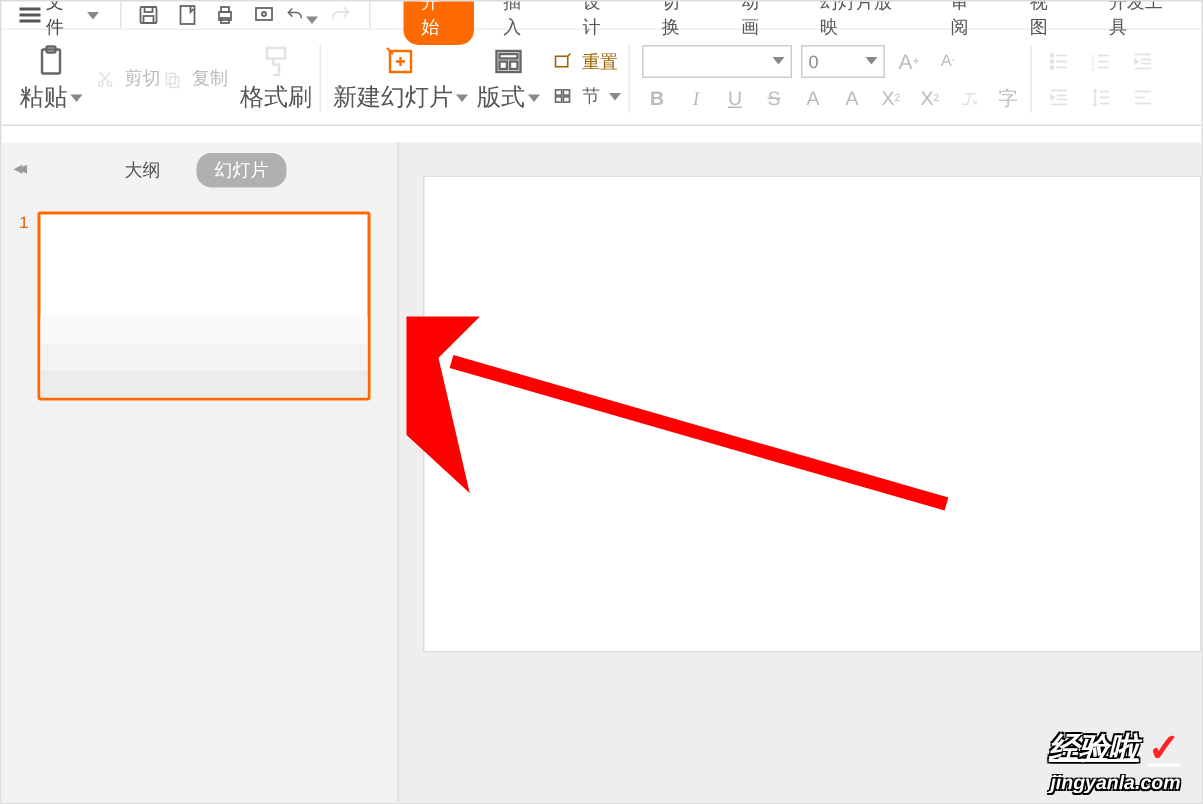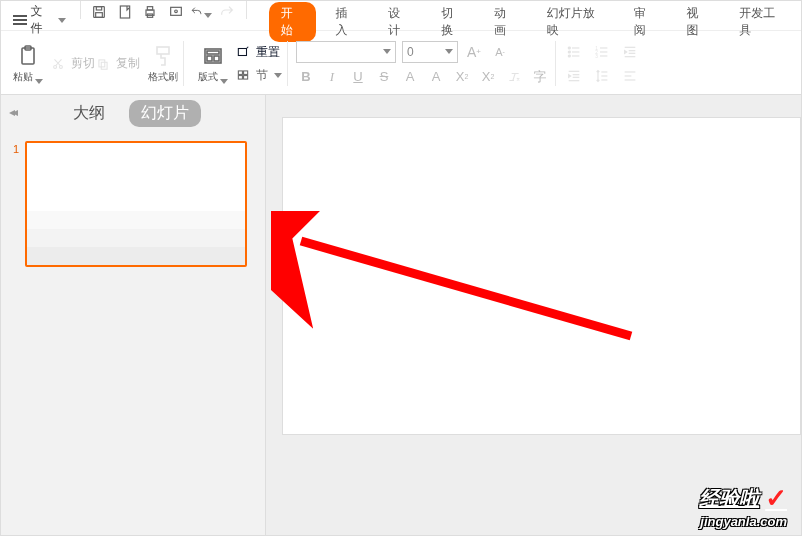--- a/index.html
+++ b/index.html
@@ -9,23 +9,23 @@
       color: #444;
       background: #fff;
       width: 802px;
       height: 536px;
       overflow: hidden;
       position: relative;
       border: 1px solid #ddd;
     }
     
     .topbar {
-      height: 30px;
+      height: 19px;
       display: flex;
-      align-items: flex-start;
+      align-items: center;
       padding: 0 6px;
       gap: 4px;
       border-bottom: 1px solid #eee;
     }
     .file-btn {
       display: flex; align-items: center; gap: 4px;
       padding: 2px 6px; cursor: pointer;
     }
     .hamburger { width: 14px; height: 10px; display: flex; flex-direction: column; justify-content: space-between; }
     .hamburger span { height: 2px; background: #555; width: 100%; }
@@ -45,21 +45,21 @@
       align-items: stretch;
       border-bottom: 1px solid #ddd;
       padding: 4px 6px 2px 6px;
       gap: 2px;
     }
     .group { display: flex; align-items: center; padding: 0 6px; position: relative; }
     .group:not(:last-child)::after {
       content: ""; position: absolute; right: 0; top: 6px; bottom: 6px; width: 1px; background: #e8e8e8;
     }
     .vstack { display: flex; flex-direction: column; align-items: center; justify-content: center; gap: 2px; cursor: pointer; }
-    .vstack .lbl { font-size: 10px; color: #555; display: flex; align-items: flex-end; gap: 2px; }
+    .vstack .lbl { font-size: 16px; color: #555; display: flex; align-items: center; gap: 2px; }
     .big svg { width: 24px; height: 24px; }
     .mini-row { display: flex; align-items: center; gap: 6px; color: #999; }
     .mini-row svg { width: 14px; height: 14px; }
     .disabled { color: #bbb !important; }
     .disabled svg { opacity: 0.4; }
     .select-box {
       height: 22px; border: 1px solid #ccc; background: #fff; display: flex; align-items: center; justify-content: space-between;
       padding: 0 4px; color: #888; cursor: pointer;
     }
     .select-box.font { width: 100px; }
@@ -69,21 +69,21 @@
     .fmt-btn { width: 20px; height: 20px; display: flex; align-items: center; justify-content: center; color: #bbb; cursor: pointer; font-size: 13px; }
     .para-row { display: flex; align-items: center; gap: 8px; }
     .para-row svg { width: 16px; height:16px; }
     
     .workspace { position: absolute; top: 94px; left: 0; right: 0; bottom: 0; display: flex; }
     .sidepanel { width: 265px; background: #f2f2f2; border-right: 1px solid #ddd; display: flex; flex-direction: column; }
     .panel-tabs { height: 36px; display: flex; align-items: center; justify-content: center; gap: 16px; position: relative; }
     .panel-tabs .collapse {
       position: absolute; left: 8px; top: 10px; color: #999; font-size: 12px; letter-spacing: -3px; cursor: pointer;
     }
-    .ptab { font-size: 16px; color: #555; cursor: pointer; padding: 2px 8px;}
+    .ptab { font-size: 12px; color: #555; cursor: pointer; padding: 2px 8px;}
     .ptab.active { background: #b0b0b0; color: #fff; border-radius: 10px; padding: 3px 12px;}
     .thumb-area { flex: 1; padding: 10px 8px; }
     .slide-thumb-row { display: flex; align-items: flex-start; gap: 6px; }
     .slide-num { font-size: 11px; color: #e65c00; width: 10px; text-align: right; margin-top: 2px;}
     .slide-thumb {
       width: 222px; height: 126px; border: 2px solid #ff6a00; background: #fff; border-radius: 2px;
       display:flex; flex-direction:column; justify-content:flex-end;
     }
     .slide-thumb .grad1 { height: 18px; background:#f9f9f9;}
     .slide-thumb .grad2 { height: 18px; background:#f3f3f3;}
@@ -207,34 +207,44 @@
           <path d="M10 10v4h4v7h-4"></path>
         </svg>
       <div class="lbl">
           <span>格式刷</span>
         </div>
     </div>
   </div>
 
 
   <div class="group">
+    <div class="vstack big">
+      <svg viewBox="0 0 24 24" fill="none" stroke="#ff6a00" stroke-width="1.6">
+          <rect x="5" y="5" width="14" height="14"></rect>
+          <path d="M3 3l4 4M12 9v6M9 12h6"></path>
+        </svg>
+      <div class="lbl">
+          <span>新建幻灯片</span>
+          <div class="caret-down"></div>
+        </div>
+    </div>
     <div class="vstack big" style="margin-left:6px">
       <svg viewBox="0 0 24 24" fill="none" stroke="#666" stroke-width="1.6">
           <rect x="4" y="5" width="16" height="14"></rect>
           <rect x="6" y="7" width="12" height="3"></rect>
           <rect x="6" y="12" width="5" height="5"></rect>
           <rect x="13" y="12" width="5" height="5"></rect>
         </svg>
       <div class="lbl">
           <span>版式</span>
           <div class="caret-down"></div>
         </div>
     </div>
     <div style="display:flex;flex-direction:column;gap:6px;margin-left:8px">
-      <div class="mini-row" style="color:#0f172a">
+      <div class="mini-row" style="color:#a16207">
         <svg viewBox="0 0 24 24" fill="none" stroke="currentColor" stroke-width="1.8">
             <rect x="4" y="6" width="14" height="12"></rect>
             <path d="M18 6l3-3"></path>
           </svg>
         <span>重置</span>
       </div>
       <div class="mini-row" style="color:#666">
         <svg viewBox="0 0 24 24" fill="none" stroke="currentColor" stroke-width="1.8">
             <rect x="4" y="5" width="7" height="6"></rect>
             <rect x="4" y="13" width="7" height="6"></rect>

